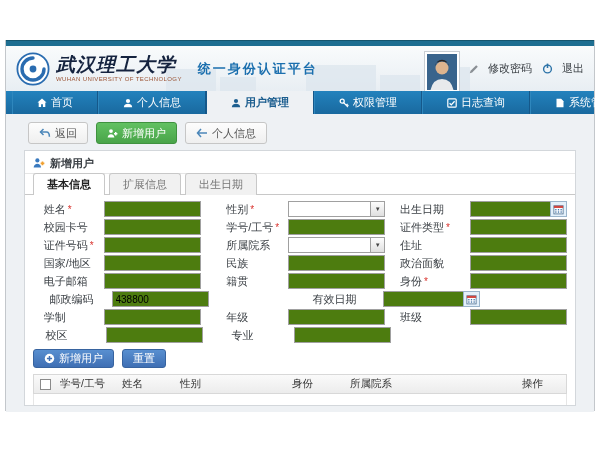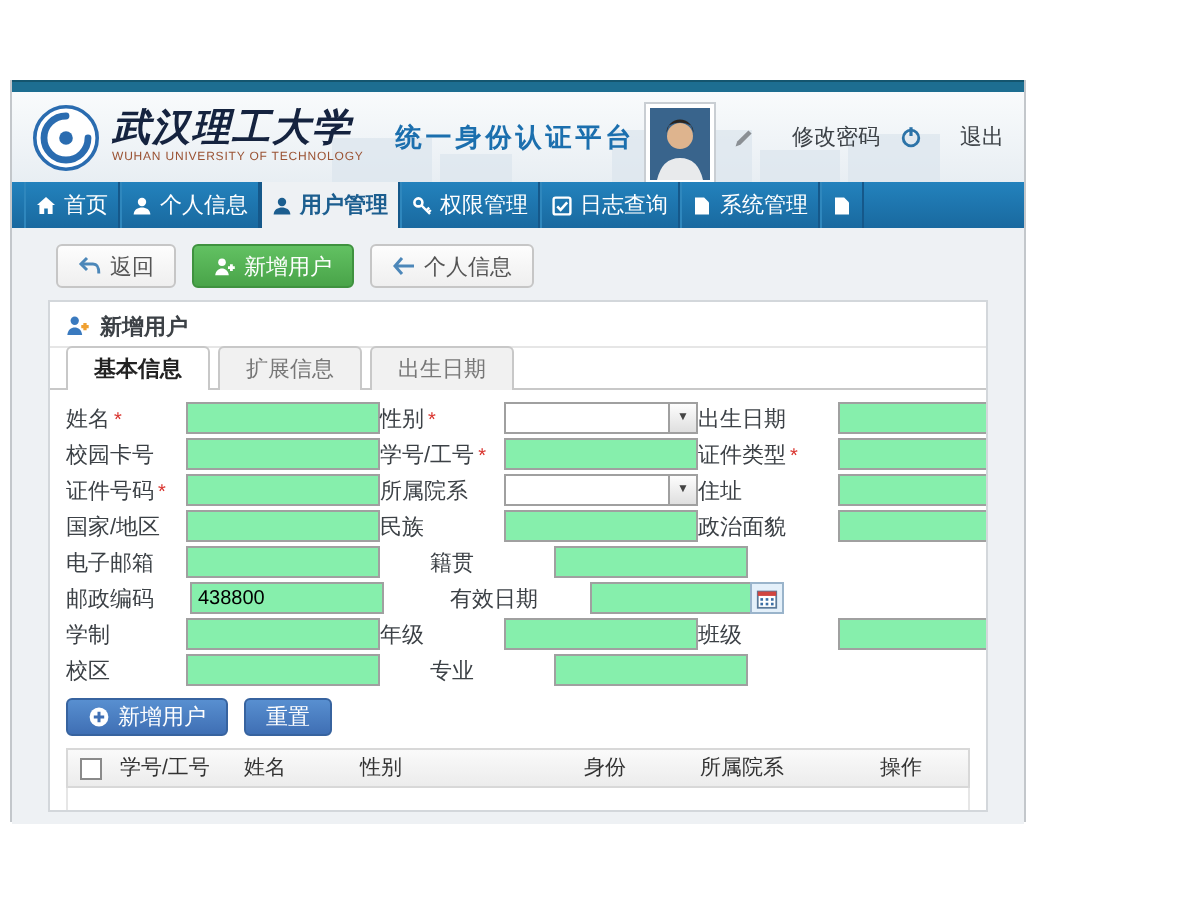--- a/index.html
+++ b/index.html
@@ -1,69 +1,69 @@
 <!DOCTYPE html>
 <html><head>
 <meta charset="utf-8">
 <style>
   html,body{margin:0;padding:0;background:#fff;width:600px;height:450px;overflow:hidden;
     font-family:"Liberation Sans","DejaVu Sans",sans-serif;}
-  .page{position:absolute;left:5px;top:40px;width:508px;height:371px;
+  .page{position:absolute;left:5px;top:40px;width:590px;height:371px;
     border:1px solid #c3c7cb;border-top:none;background:#fff;box-sizing:border-box;}
   
   .topbar{height:5px;background:#1d6e91;border-top:1px solid #14556e;}
   
   .header{height:45px;background:linear-gradient(#f9fbfc,#e8eef3);display:flex;align-items:center;
     padding:0 10px;position:relative;overflow:hidden;}
   .sil{position:absolute;bottom:0;background:#dce6ee;opacity:.75;}
   .logo-wrap{display:flex;align-items:center;z-index:1;}
   .logo-circle{width:34px;height:34px;margin-right:6px;}
   .uni-block{display:flex;flex-direction:column;line-height:1;}
   .uni-cn{font-family:"DejaVu Serif","Liberation Serif",serif;font-weight:bold;font-style:italic;
     font-size:19px;color:#15233f;letter-spacing:1px;}
   .uni-en{font-size:6px;color:#9a5233;letter-spacing:.4px;margin-top:2px;}
   .platform-title{font-size:13px;font-weight:bold;color:#1b6fae;margin-left:16px;letter-spacing:2px;z-index:1;}
   .header-right{margin-left:auto;display:flex;align-items:center;gap:10px;z-index:1;}
   .avatar{width:30px;height:36px;border:2px solid #fff;outline:1px solid #c9ced3;background:#39648c;
     margin-top:6px;box-sizing:content-box;}
-  .hlink{display:flex;align-items:center;gap:19px;font-size:11px;color:#3c4146;cursor:pointer;text-decoration:none;}
+  .hlink{display:flex;align-items:center;gap:9px;font-size:11px;color:#3c4146;cursor:pointer;text-decoration:none;}
   
   .nav{height:23px;background:linear-gradient(#2382bd,#19699f);display:flex;align-items:stretch;padding-left:6px;}
-  .nav-item{display:flex;align-items:center;gap:4px;padding:0 5px;font-size:11px;color:#fff;
+  .nav-item{display:flex;align-items:center;gap:4px;padding:0 24px;font-size:11px;color:#fff;
     border-right:1px solid #15588a;border-left:1px solid #2f87bd;cursor:pointer;white-space:nowrap;}
   .nav-item.active{background:#eef1f4;color:#1c5e8f;font-weight:bold;border-left-color:#15588a;}
   .nicon{display:flex;align-items:center;color:#fff;}
   .nav-item.active .nicon{color:#1c5e8f;}
   
   .content{height:298px;background:#eef1f4;padding:6px 18px;box-sizing:border-box;}
   .toolbar{display:flex;gap:8px;margin:2px 0 6px 4px;}
   .tbtn{display:inline-flex;align-items:center;gap:4px;height:22px;padding:0 10px;font-size:11px;color:#555;
     background:linear-gradient(#fdfdfd,#efefef);border:1px solid #c6c6c6;border-radius:3px;cursor:pointer;}
   .tbtn.green{background:linear-gradient(#62c162,#49a449);border-color:#3f923f;color:#fff;}
   .panel{background:#fff;border:1px solid #d3d7db;height:256px;box-sizing:border-box;overflow:hidden;}
   .panel-header{height:20px;display:flex;align-items:center;gap:5px;padding:2px 8px 0;
     font-size:11px;font-weight:bold;color:#3c4146;border-bottom:1px solid #e6e6e6;}
   .tabs{height:20px;display:flex;align-items:flex-end;padding:0 0 0 8px;border-bottom:1px solid #c8c8c8;}
   .tab{padding:3px 13px;font-size:11px;color:#777;background:#f1f1f1;border:1px solid #c8c8c8;
     border-bottom:none;border-radius:3px 3px 0 0;margin-right:4px;cursor:pointer;position:relative;top:1px;}
   .tab.active{background:#fff;color:#222;font-weight:bold;}
   
   .form{padding:6px 8px 0;}
   .frow{display:flex;align-items:center;margin-bottom:2px;height:16px;}
-  .fcell{display:flex;align-items:center;}
+  .fcell{display:flex;align-items:center;justify-content:center;}
   .fcell.c0{width:182px;}
   .fcell.c1{width:192px;}
   .fcell.c2{flex:1;}
   .flabel{font-size:11px;color:#3c4146;white-space:nowrap;}
   .c0 .flabel{width:60px;}
   .c1 .flabel{width:62px;}
   .c2 .flabel{width:70px;}
   .req{color:#d9332e;margin-left:2px;font-size:10px;}
   .finput{width:97px;height:16px;box-sizing:border-box;border:1px solid #a0a0a0;font-size:10px;
-    padding:0 3px;font-family:inherit;background:#86efac;}
+    padding:0 3px;font-family:inherit;background:#4d7c0f;}
   .fselect{width:97px;height:16px;box-sizing:border-box;border:1px solid #a0a0a0;background:#fff;
     display:flex;justify-content:flex-end;cursor:pointer;}
   .selbtn{width:13px;background:linear-gradient(#fdfdfd,#dfdfdf);border-left:1px solid #a0a0a0;
     display:flex;align-items:center;justify-content:center;font-size:6px;color:#444;}
   .fdate{width:97px;display:flex;}
   .fdate .finput{width:80px;border-right:none;}
   .calbtn{width:17px;height:16px;box-sizing:border-box;border:1px solid #9ab4cb;background:#e4f0fa;
     display:flex;align-items:center;justify-content:center;cursor:pointer;}
   
   .actions{display:flex;gap:8px;padding:4px 8px 4px;}
@@ -323,20 +323,24 @@
           </div>
           <div class="frow">
             <div class="fcell c0">
               <span class="flabel">电子邮箱</span>
               <input class="finput" value="" style="">
             </div>
             <div class="fcell c1">
               <span class="flabel">籍贯</span>
               <input class="finput" value="" style="">
             </div>
+            <div class="fcell c2">
+              <span class="flabel">身份<span class="req">*</span></span>
+              <input class="finput" value="" style="">
+            </div>
           </div>
           <div class="frow">
             <div class="fcell c1">
               <span class="flabel">邮政编码</span>
               <input class="finput" value="438800" style="">
             </div>
             <div class="fcell c2">
               <span class="flabel">有效日期</span>
               <div class="fdate">
                 <input class="finput" value="" style="">

